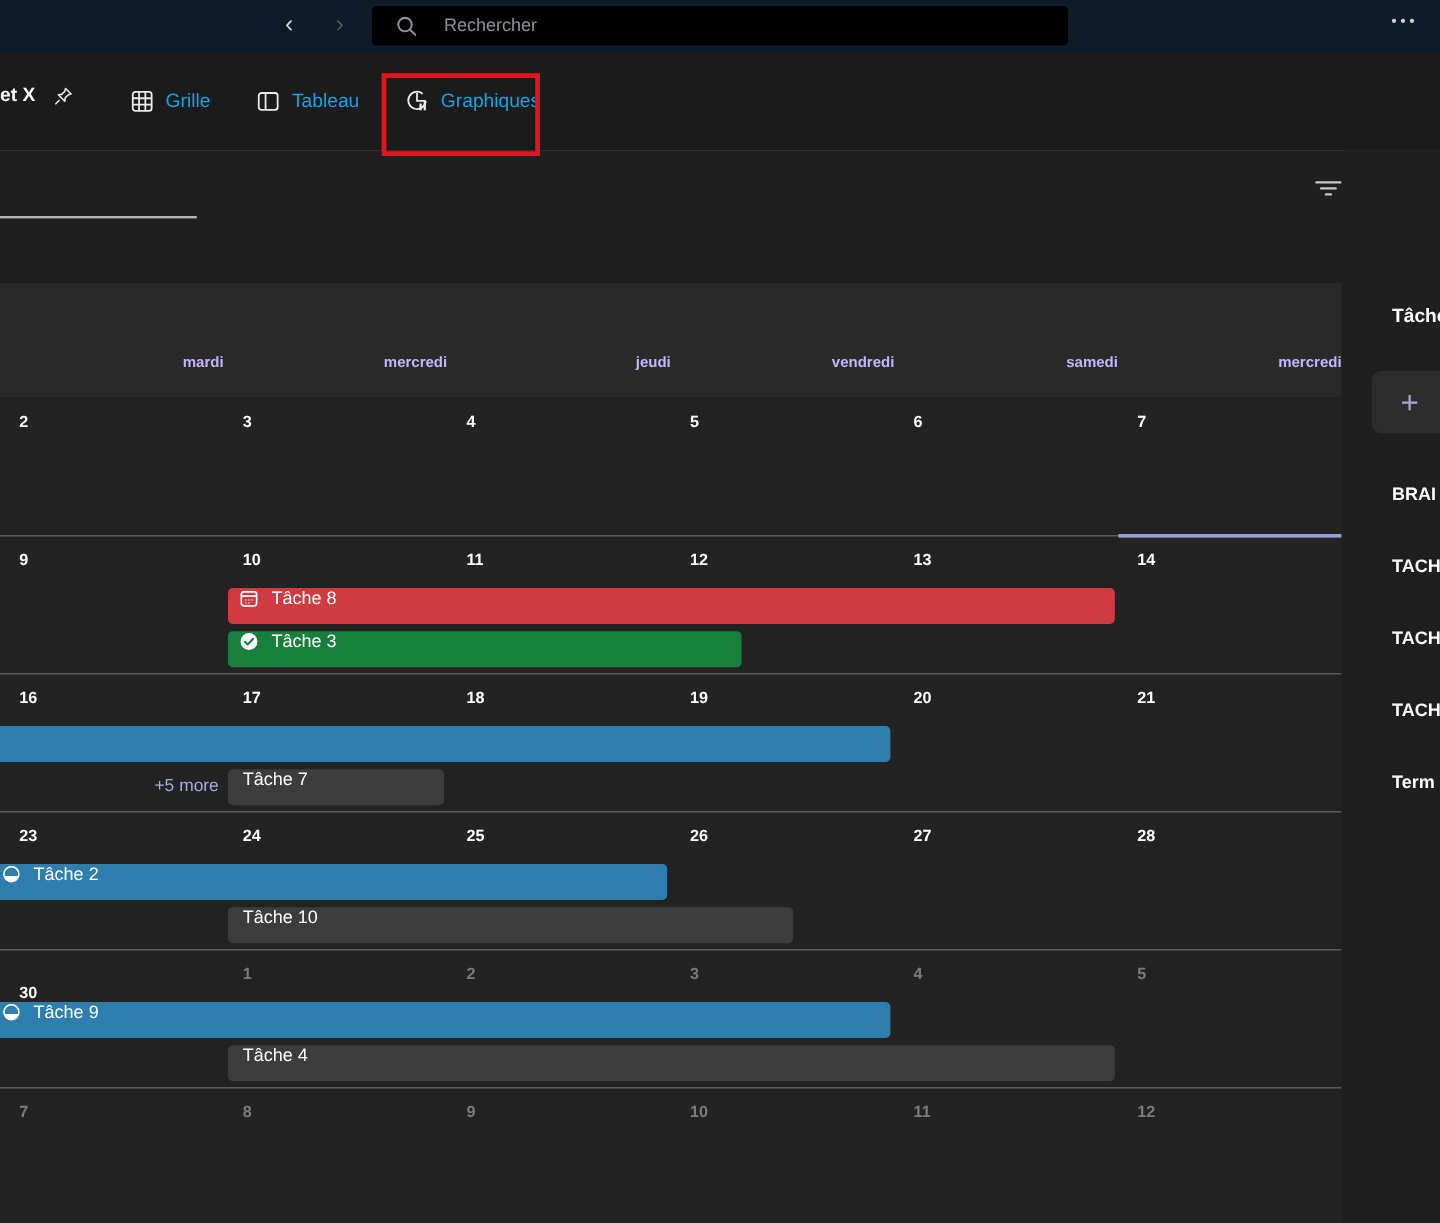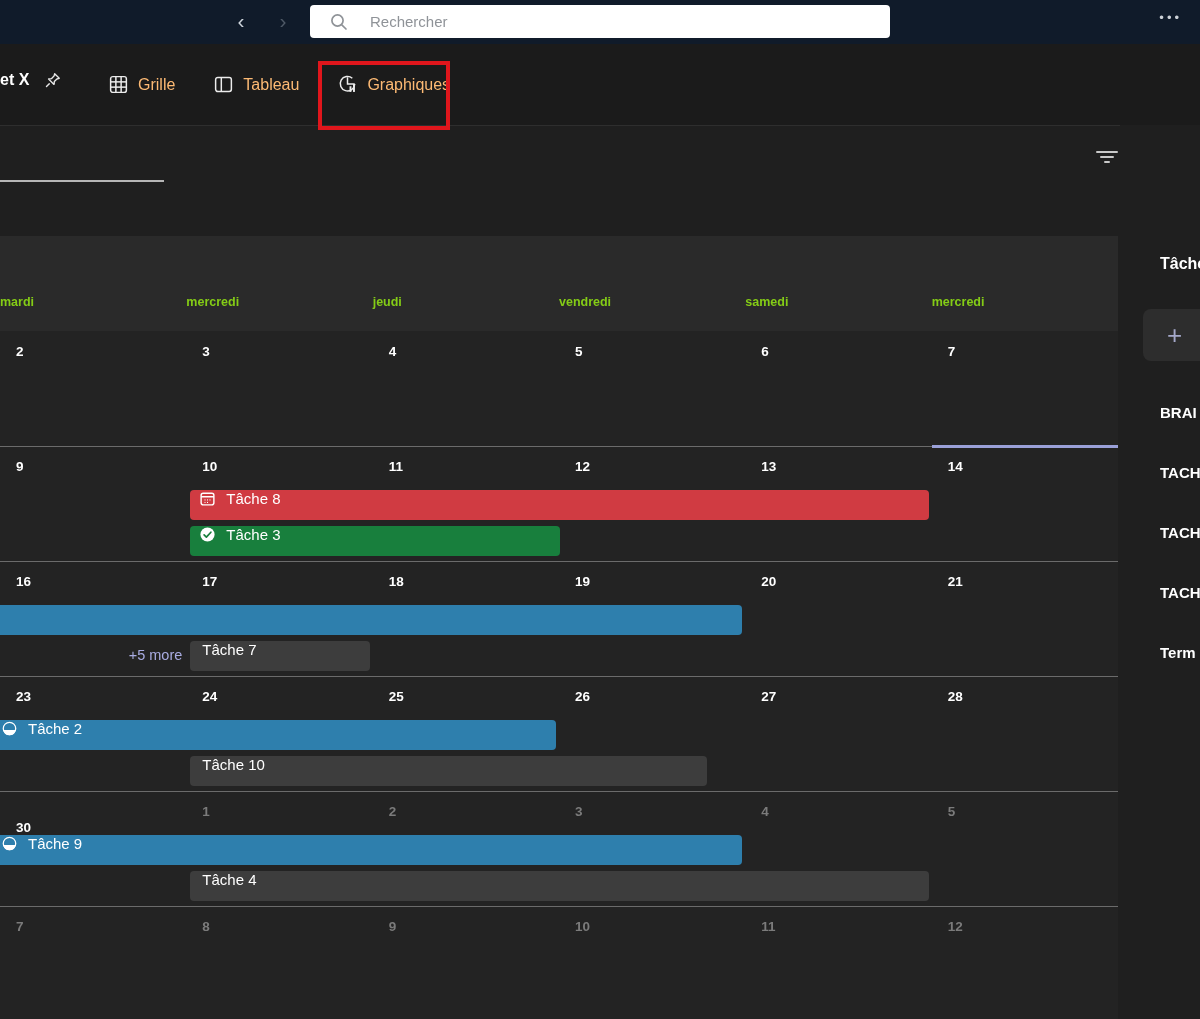--- a/index.html
+++ b/index.html
@@ -6,53 +6,53 @@
   body{
     width:1200px;height:1019px;position:relative;overflow:hidden;
     background:#1f1f1f;font-family:"Liberation Sans","DejaVu Sans",sans-serif;
     -webkit-font-smoothing:antialiased;color:#fff;
   }
   
   .topbar{position:absolute;left:0;top:0;width:1200px;height:44px;background:#101b2a;}
   .nav-chevron{position:absolute;top:8px;width:20px;height:26px;font-size:21px;line-height:26px;
     text-align:center;color:#cfd6dd;cursor:pointer;}
   .nav-chevron.fwd{color:#4e5966;}
-  .searchbox{position:absolute;left:310px;top:5px;width:580px;height:33px;background:#ffffff;
+  .searchbox{position:absolute;left:310px;top:5px;width:580px;height:33px;background:#000000;
     border-radius:4px;display:flex;align-items:center;}
   .searchbox .mag{margin-left:20px;display:flex;}
   .searchbox .ph{margin-left:22px;font-size:15px;color:#8f9398;}
   .ellipsis{position:absolute;right:18px;top:10px;font-size:13px;letter-spacing:3px;color:#ccd1d7;cursor:pointer;}
   
   .tabbar{position:absolute;left:0;top:44px;width:1200px;height:81px;background:#1b1b1b;
     border-bottom:1px solid #2e2e2e;}
   .project{position:absolute;left:0;top:26px;display:flex;align-items:center;gap:14px;}
   .project .pname{font-size:16px;font-weight:bold;color:#fff;white-space:nowrap;}
   .tabs{position:absolute;left:108px;top:0;height:81px;display:flex;align-items:center;gap:38px;}
   .tab{display:flex;align-items:center;gap:9px;height:81px;position:relative;cursor:pointer;}
-  .tab .tlabel{font-size:16px;color:#fdba74;}
+  .tab .tlabel{font-size:16px;color:#0ea5e9;}
   .tab.active .tlabel{font-weight:bold;color:#fff;}
   .tab .tab-underline{position:absolute;left:-2px;right:-2px;bottom:4px;height:3px;background:#5b5fc7;border-radius:2px;}
   .annotation-box{position:absolute;left:318px;top:61px;width:124px;height:61px;
     border:4px solid #e0161c;pointer-events:none;z-index:50;}
   
   .filters{position:absolute;right:2px;top:148px;display:flex;align-items:center;gap:10px;cursor:pointer;}
   .filters .flabel{font-size:16px;color:#f2f2f2;}
   .left-underline{position:absolute;left:0;top:180px;width:164px;height:2px;background:#b6b6b6;}
   
   .cal-band{position:absolute;left:0;top:236px;width:1118px;height:95px;background:#2a2a2a;}
   .band-controls{position:absolute;left:0;top:10px;width:1098px;display:flex;justify-content:flex-end;
     align-items:center;gap:20px;}
   .toggle-label{font-size:15.5px;color:#f5f5f5;}
   .toggle{width:40px;height:20px;border:1px solid #a9ade0;border-radius:11px;position:relative;cursor:pointer;}
   .toggle .knob{position:absolute;left:3px;top:3px;width:14px;height:14px;border-radius:50%;background:#b3b7ea;}
   .view-week{font-size:15.5px;color:#f0f0f0;cursor:pointer;margin-left:4px;}
   .view-month{font-size:15.5px;font-weight:bold;color:#fff;cursor:pointer;position:relative;padding-bottom:2px;}
   .view-month .mu{position:absolute;left:-2px;right:-2px;bottom:-8px;height:3px;background:#a9ade0;border-radius:2px;}
   .day-row{position:absolute;left:0;top:59px;width:1118px;display:flex;}
-  .day-cell{width:186.33px;text-align:left;font-size:12.5px;font-weight:bold;color:#84cc16;}
+  .day-cell{width:186.33px;text-align:right;font-size:12.5px;font-weight:bold;color:#c4b5fd;}
   
   .cal-grid{position:absolute;left:0;top:331px;width:1118px;height:688px;background:#232323;overflow:hidden;}
   .date-num{position:absolute;font-size:13.5px;font-weight:bold;color:#fff;}
   .date-num.dim{color:#7b7b7b;}
   .row-sep{position:absolute;left:0;width:1118px;height:1px;background:#6b6b6b;}
   .today-line{position:absolute;height:3px;background:#9aa0d8;}
   .taskbar{position:absolute;height:30px;border-radius:4px;display:flex;align-items:flex-start;
     font-size:15px;color:#fff;cursor:pointer;overflow:hidden;white-space:nowrap;}
   .taskbar.clip-left{border-top-left-radius:0;border-bottom-left-radius:0;}
   .taskbar .ticon{margin-left:9px;display:flex;flex:none;}
@@ -214,21 +214,21 @@
           <line x1="3" y1="9.5" x2="21" y2="9.5"></line>
           <circle cx="8.5" cy="14" r="0.8" fill="#fff" stroke="none"></circle>
           <circle cx="12" cy="14" r="0.8" fill="#fff" stroke="none"></circle>
           <circle cx="15.5" cy="14" r="0.8" fill="#fff" stroke="none"></circle>
           <circle cx="8.5" cy="17.5" r="0.8" fill="#fff" stroke="none"></circle>
           <circle cx="12" cy="17.5" r="0.8" fill="#fff" stroke="none"></circle>
         </svg>
       </span>
       <span class="tname">Tâche 8</span>
     </div>
-    <div class="taskbar c-green" style="left: 190.333px; width: 370px; top: 195px;">
+    <div class="taskbar c-green" style="left: 190.333px; width: 428px; top: 195px;">
       <span class="ticon">
         <svg style="display:flex;" width="17" height="17" viewBox="0 0 24 24">
           <circle cx="12" cy="12" r="10" fill="#fff"></circle>
           <path d="M7.2 12.4 L10.4 15.6 L16.8 8.8" fill="none" stroke="#187f3d" stroke-width="2.4" stroke-linecap="round" stroke-linejoin="round"></path>
         </svg>
       </span>
       <span class="tname">Tâche 3</span>
     </div>
     <div class="taskbar c-blue clip-left noicon" style="left: -8px; width: 750.333px; top: 274px;"></div>
     <div class="taskbar c-gray noicon" style="left: 190.333px; width: 179.333px; top: 310px;">
@@ -236,21 +236,21 @@
     </div>
     <div class="taskbar c-blue clip-left" style="left: -8px; width: 564px; top: 389px;">
       <span class="ticon">
         <svg style="display:flex;" width="17" height="17" viewBox="0 0 24 24">
           <circle cx="12" cy="12" r="8.8" fill="none" stroke="#fff" stroke-width="1.8"></circle>
           <path d="M3.4 14 A 8.7 8.7 0 0 0 20.6 14 Z" fill="#fff"></path>
         </svg>
       </span>
       <span class="tname">Tâche 2</span>
     </div>
-    <div class="taskbar c-gray noicon" style="left: 190.333px; width: 517px; top: 425px;">
+    <div class="taskbar c-gray noicon" style="left: 190.333px; width: 471px; top: 425px;">
       <span class="tname">Tâche 10</span>
     </div>
     <div class="taskbar c-blue clip-left" style="left: -8px; width: 750.333px; top: 504px;">
       <span class="ticon">
         <svg style="display:flex;" width="17" height="17" viewBox="0 0 24 24">
           <circle cx="12" cy="12" r="8.8" fill="none" stroke="#fff" stroke-width="1.8"></circle>
           <path d="M3.4 14 A 8.7 8.7 0 0 0 20.6 14 Z" fill="#fff"></path>
         </svg>
       </span>
       <span class="tname">Tâche 9</span>

